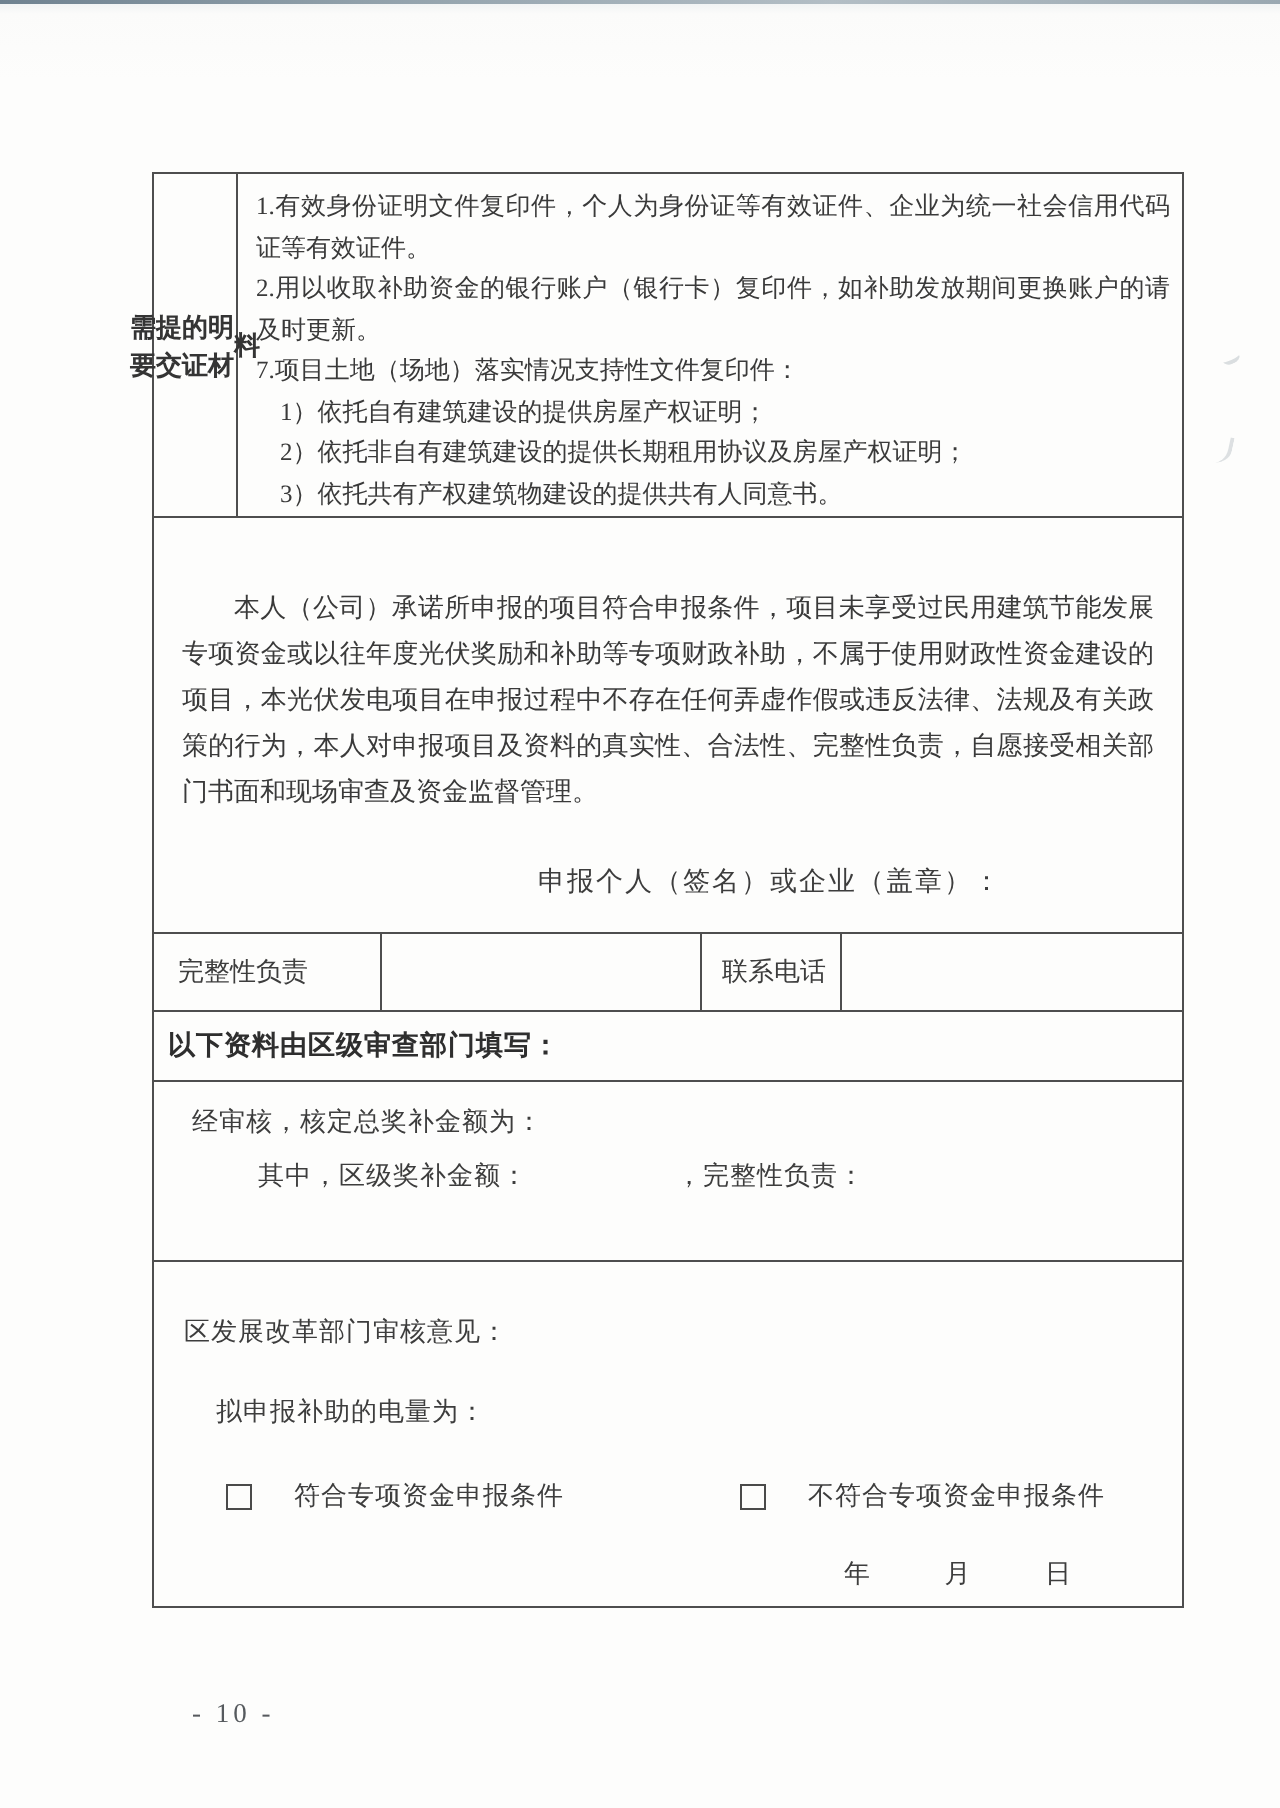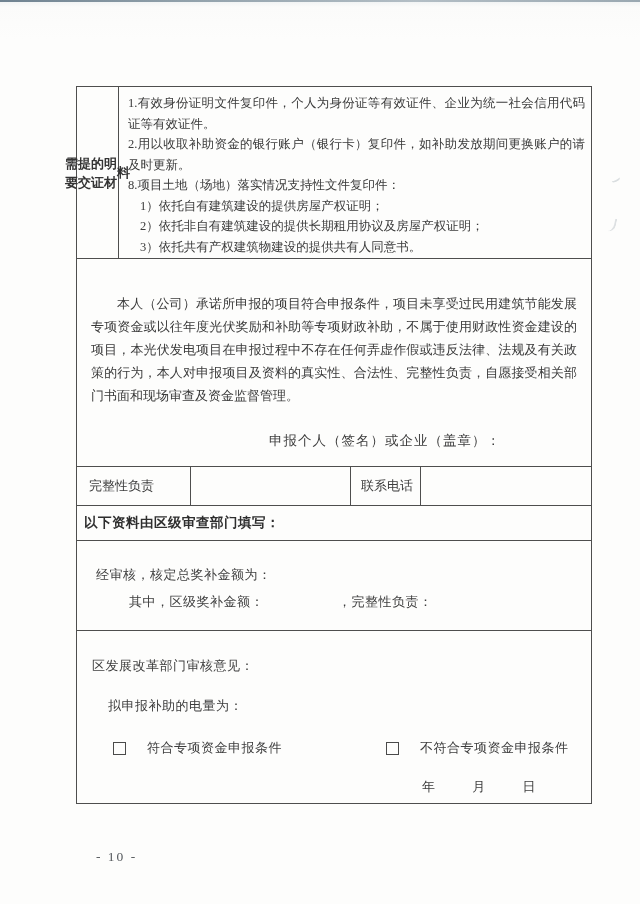--- a/index.html
+++ b/index.html
@@ -53,32 +53,32 @@
   .c1 { width:114px; border-right:1px solid #4e4e4e; }
   .c2 { width:160px; border-right:1px solid #4e4e4e; }
   .c3 { width:70px;  border-right:1px solid #4e4e4e; padding-left:10px; }
   .c4 { flex:1; }
 
   
   .note-row { height:35px; display:flex; align-items:center; padding-left:7px;
     font-weight:bold; font-size:13.5px; color:#2e2e2e; letter-spacing:0.5px; }
 
   
-  .amounts-row { height:90px; padding-top:25px; font-size:13px; letter-spacing:0.5px; }
+  .amounts-row { height:90px; padding-top:11px; font-size:13px; letter-spacing:0.5px; }
   .total-line { padding-left:19px; }
   .detail-line { margin-top:9px; padding-left:52px; }
   .amount-gap { display:inline-block; width:74px; }
 
   
   .opinion-row { height:173px; padding-top:26px; font-size:13px; letter-spacing:0.5px; }
   .opinion-title { padding-left:15px; }
   .electricity-line { margin-top:22px; padding-left:31px; }
   .checkbox-line { margin-top:24px; padding-left:36px; display:flex; align-items:center; }
   .checkbox-option { display:flex; align-items:center; cursor:default;gap:17px; }
-  .checkbox-option.second { margin-left:76px;padding-left:28px; }
+  .checkbox-option.second { margin-left:60px;padding-left:28px; }
   .checkbox-box {
     display:inline-block; width:11px; height:11px; border:1px solid #4a4a4a;
     margin-right:4px; background:transparent; flex:0 0 auto;
   }
   .date-line { margin-top:21px; padding-left:345px; }
   .date-line span { display:inline-block; margin-right:33px; }
   .date-line span:last-child { margin-right:0; }
 
   .page-number {
     position:absolute; left:96px; top:849px; font-size:13.5px;
@@ -108,21 +108,21 @@
       <div class="materials-header">
         <span>需要</span>
         <span>提交</span>
         <span>的证</span>
         <span>明材</span>
         <span>料</span>
       </div>
       <div class="materials-content">
         <p>1.有效身份证明文件复印件，个人为身份证等有效证件、企业为统一社会信用代码证等有效证件。</p>
         <p>2.用以收取补助资金的银行账户（银行卡）复印件，如补助发放期间更换账户的请及时更新。</p>
-        <p>8.项目土地（场地）落实情况支持性文件复印件：</p>
+        <p>7.项目土地（场地）落实情况支持性文件复印件：</p>
         <p class="subitem">1）依托自有建筑建设的提供房屋产权证明；</p>
         <p class="subitem">2）依托非自有建筑建设的提供长期租用协议及房屋产权证明；</p>
         <p class="subitem">3）依托共有产权建筑物建设的提供共有人同意书。</p>
       </div>
     </div>
 
     <div class="row declaration-row">
       <p class="declaration-text">本人（公司）承诺所申报的项目符合申报条件，项目未享受过民用建筑节能发展专项资金或以往年度光伏奖励和补助等专项财政补助，不属于使用财政性资金建设的项目，本光伏发电项目在申报过程中不存在任何弄虚作假或违反法律、法规及有关政策的行为，本人对申报项目及资料的真实性、合法性、完整性负责，自愿接受相关部门书面和现场审查及资金监督管理。</p>
       <div class="signature-line">申报个人（签名）或企业（盖章）：</div>
     </div>

